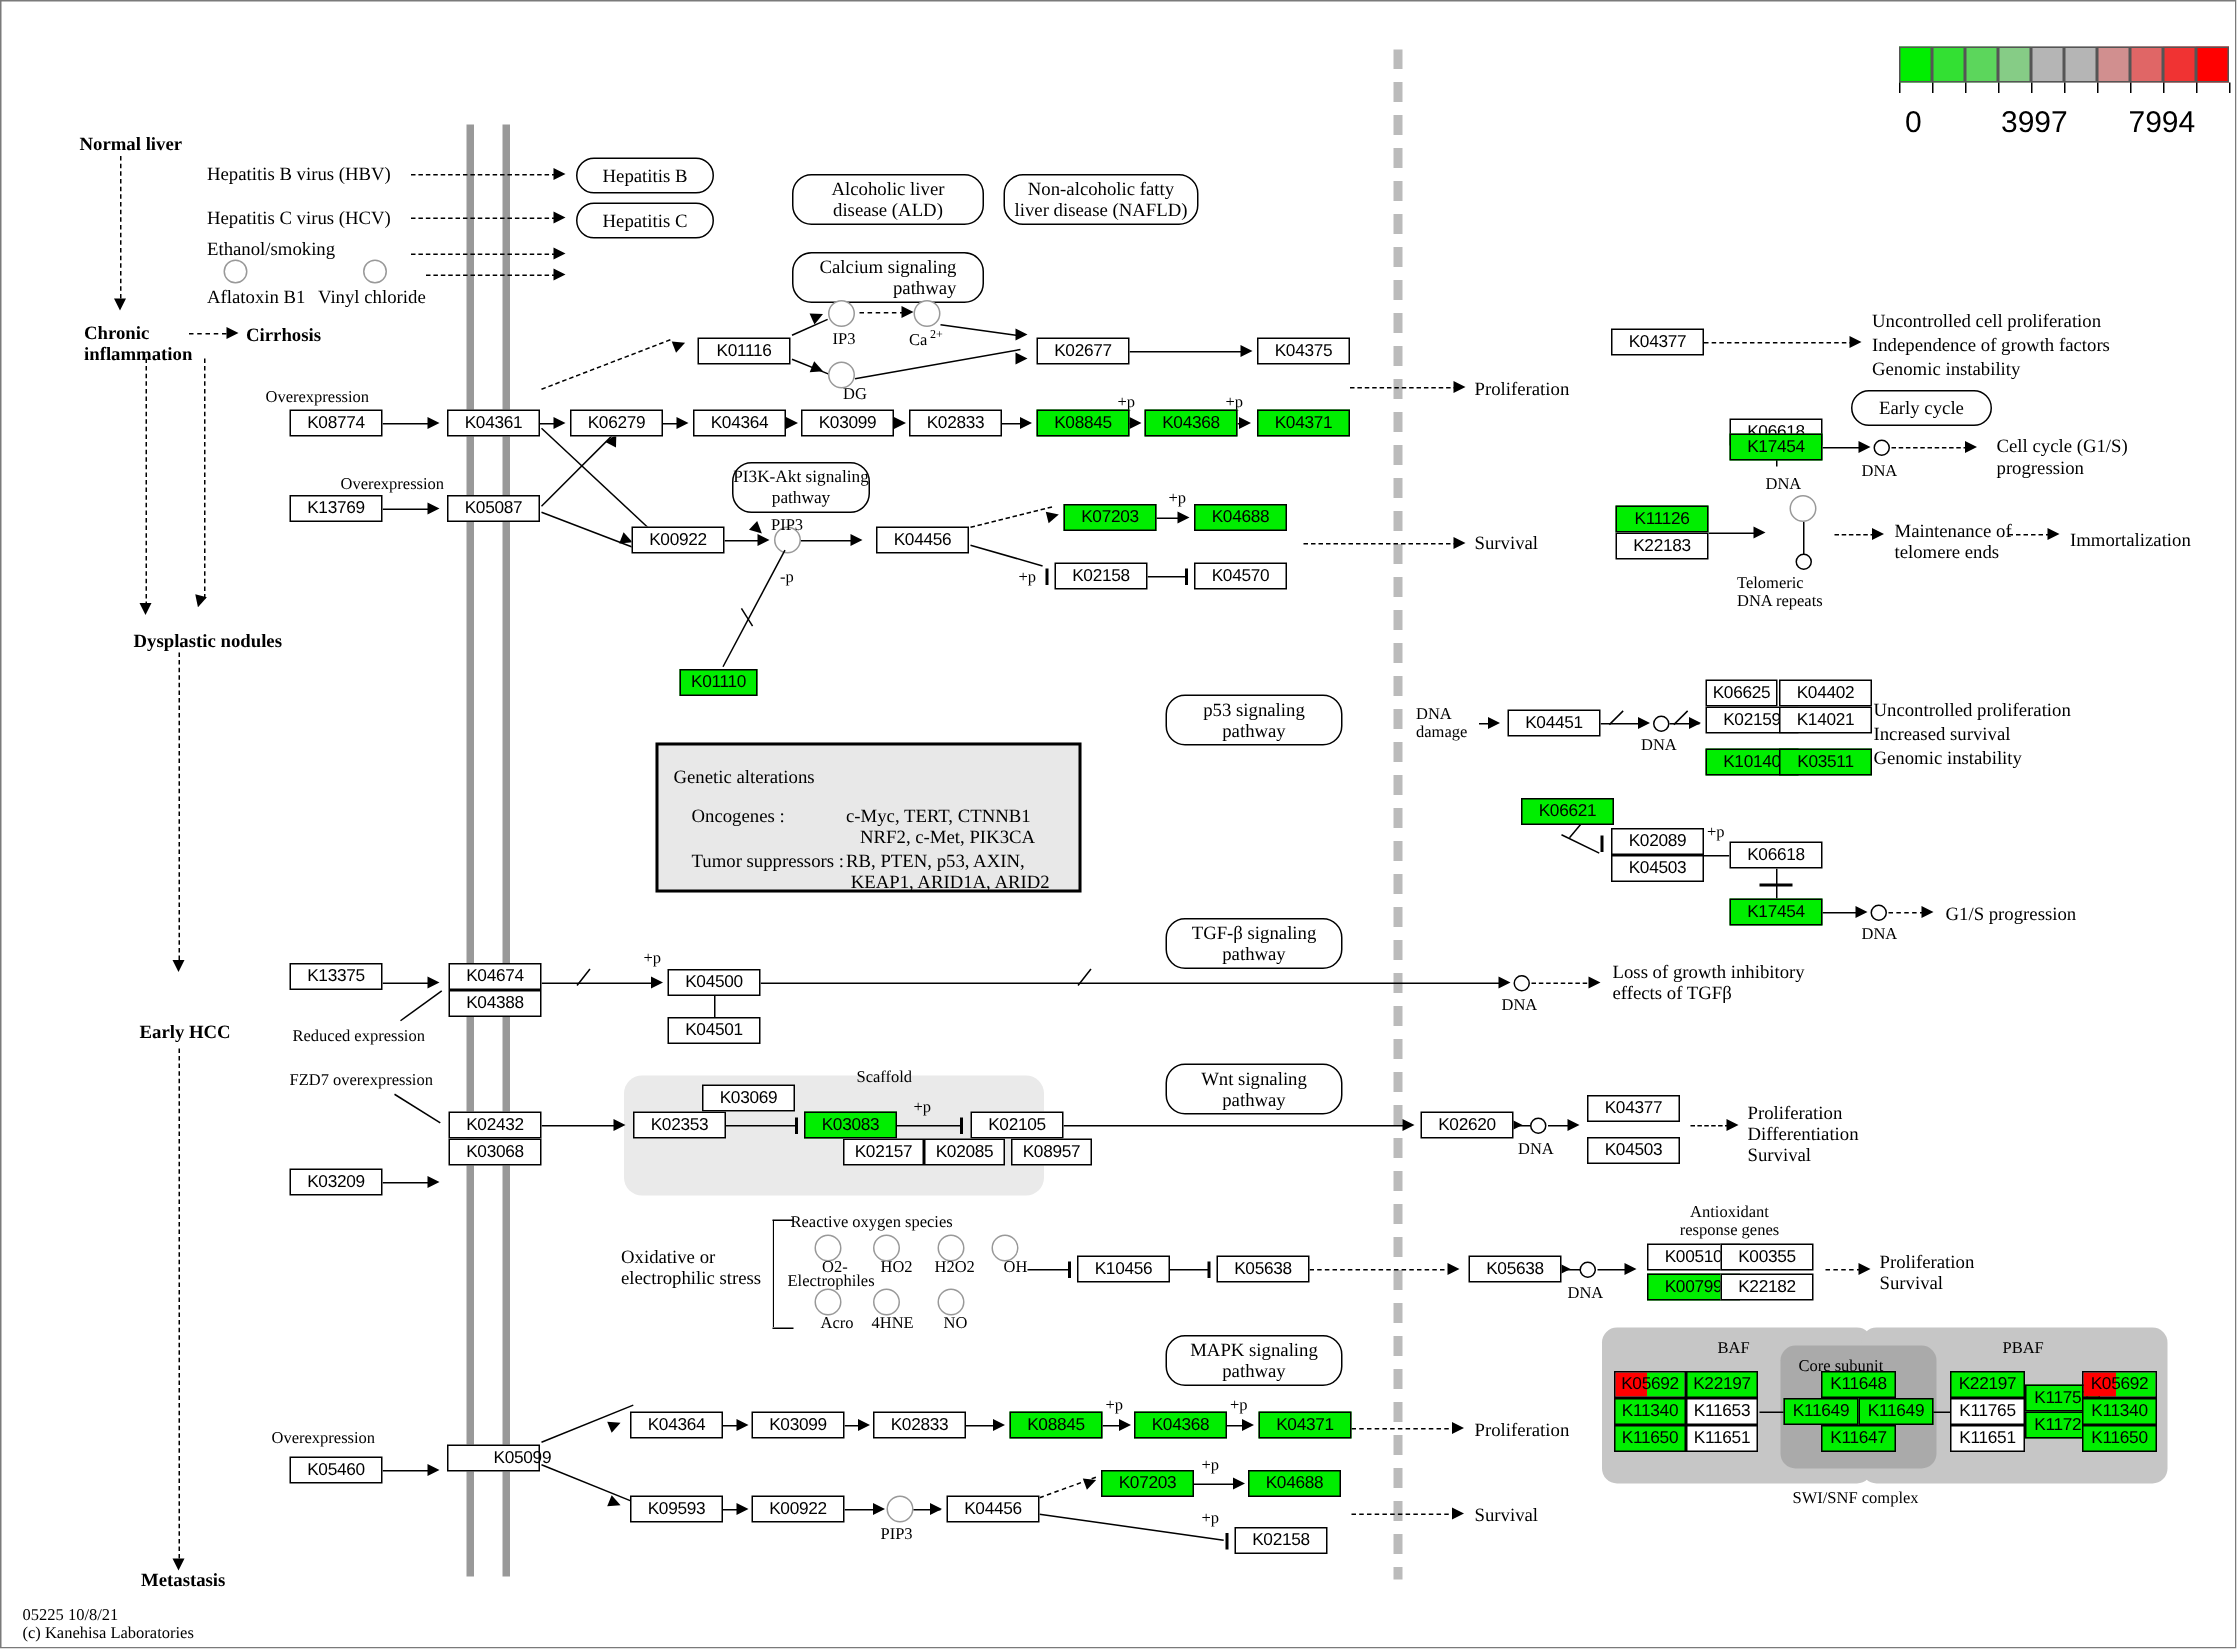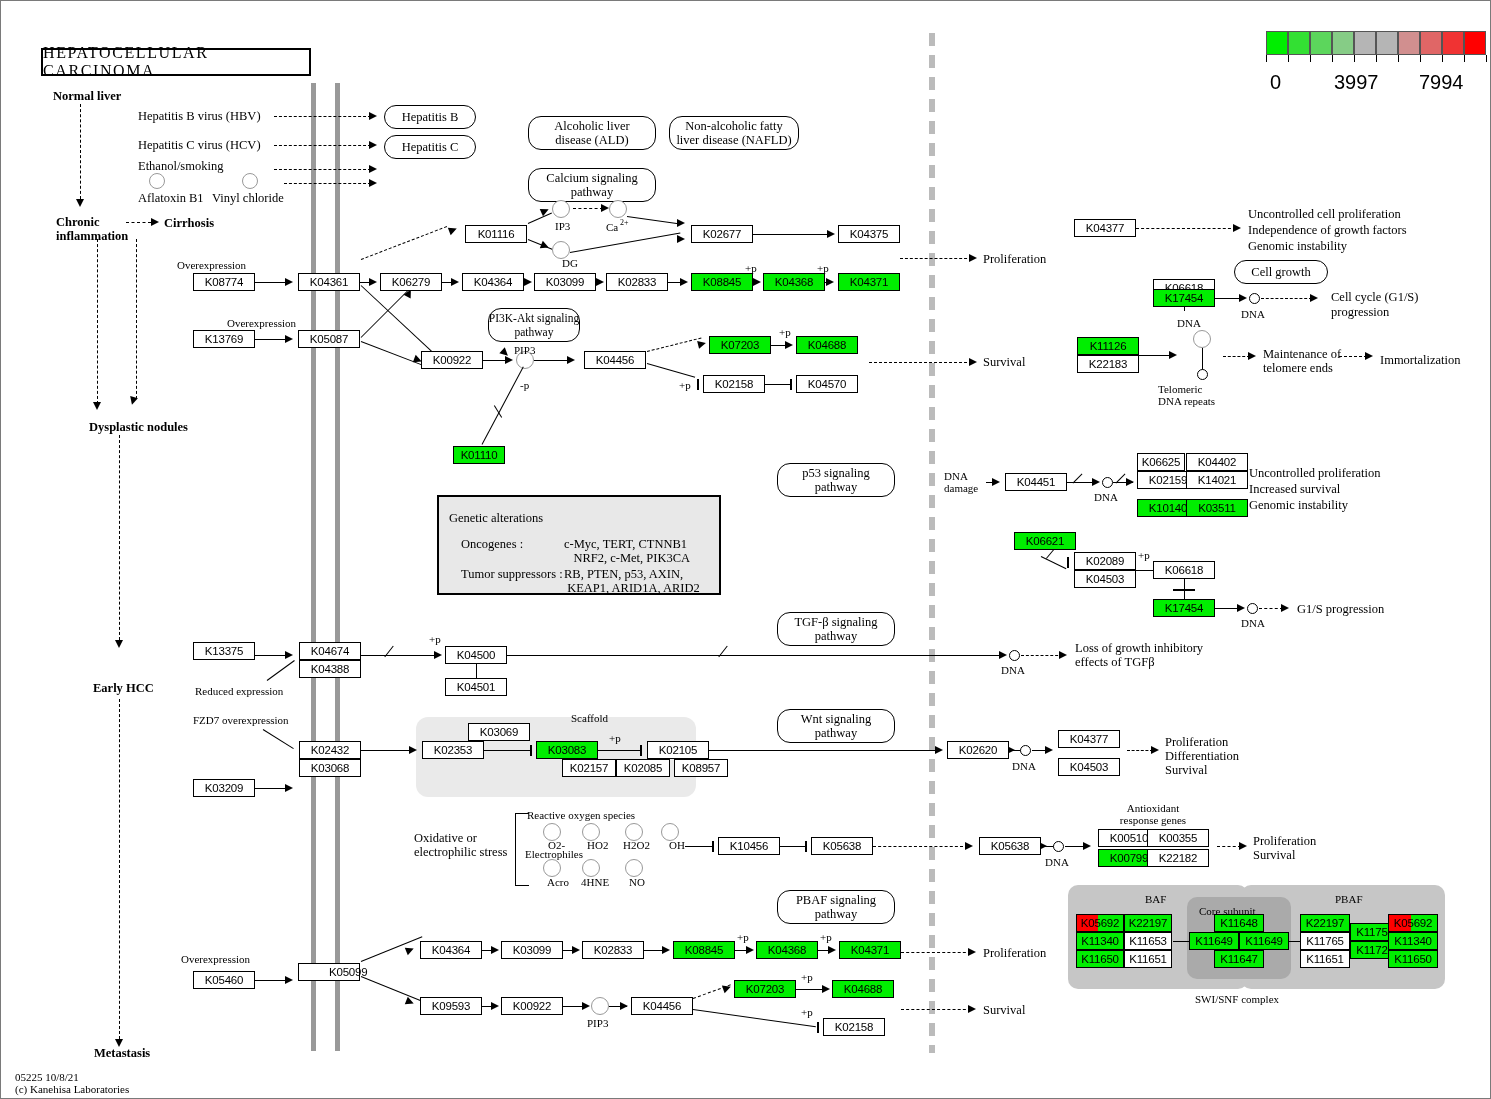--- a/index.html
+++ b/index.html
@@ -51,21 +51,20 @@
   .legcell{position:absolute;height:24px;border:1px solid #555;box-sizing:border-box;}
   .legtick{position:absolute;width:0;border-left:1px solid #000;height:7px;}
   .legnum{position:absolute;font-size:20px;line-height:22px;color:#000;
           font-family:"Liberation Sans", sans-serif;}
 </style>
 </head>
 <body>
 
 <div id="page">
 
-  <div id="title" style="left:40px;top:47px;width:266px;height:24px;">HEPATOCELLULAR  CARCINOMA</div>
 
   <div>
     <div class="legcell" style="left:1265px;top:30px;width:22px;background:#00ee00;"></div>
     <div class="legcell" style="left:1287px;top:30px;width:22px;background:#33e033;"></div>
     <div class="legcell" style="left:1309px;top:30px;width:22px;background:#5cd65c;"></div>
     <div class="legcell" style="left:1331px;top:30px;width:22px;background:#86cc86;"></div>
     <div class="legcell" style="left:1353px;top:30px;width:22px;background:#b5b5b5;"></div>
     <div class="legcell" style="left:1375px;top:30px;width:22px;background:#b5b5b5;"></div>
     <div class="legcell" style="left:1397px;top:30px;width:22px;background:#d18f8f;"></div>
     <div class="legcell" style="left:1419px;top:30px;width:22px;background:#e06666;"></div>
@@ -134,33 +133,33 @@
   <div class="txt" style="left:211px;top:190px;">Vinyl chloride</div>
   <div class="hld" style="left:283px;top:182px;width:87px;"></div>
   <div class="ar r" style="left:368px;top:178px;"></div>
 
   <div class="oval" style="left:383px;top:104px;width:92px;height:24px;">Hepatitis B</div>
   <div class="oval" style="left:383px;top:134px;width:92px;height:24px;">Hepatitis C</div>
   <div class="oval" style="left:527px;top:115px;width:128px;height:34px;white-space:pre;">Alcoholic liver
 disease (ALD)</div>
   <div class="oval" style="left:668px;top:115px;width:130px;height:34px;white-space:pre;">Non-alcoholic fatty
 liver disease (NAFLD)</div>
-  <div class="oval" style="left:527px;top:167px;width:128px;height:34px;white-space:pre;">Calcium signaling
+  <div class="oval" style="left:527px;top:167px;width:128px;height:34px;white-space:pre;text-align:right;">Calcium signaling
 pathway</div>
   <div class="oval" style="left:487px;top:307px;width:92px;height:34px;white-space:pre;font-size:11.5px;">PI3K-Akt signaling
 pathway</div>
   <div class="oval" style="left:776px;top:462px;width:118px;height:34px;white-space:pre;">p53 signaling
 pathway</div>
   <div class="oval" style="left:776px;top:611px;width:118px;height:34px;white-space:pre;">TGF-β signaling
 pathway</div>
   <div class="oval" style="left:776px;top:708px;width:118px;height:34px;white-space:pre;">Wnt signaling
 pathway</div>
-  <div class="oval" style="left:776px;top:889px;width:118px;height:34px;white-space:pre;">PBAF signaling
+  <div class="oval" style="left:776px;top:889px;width:118px;height:34px;white-space:pre;">MAPK signaling
 pathway</div>
-  <div class="oval" style="left:1233px;top:259px;width:94px;height:24px;">Cell growth</div>
+  <div class="oval" style="left:1233px;top:259px;width:94px;height:24px;">Early cycle</div>
 
   <div class="hl" style="left:527px;top:222px;width:26px;transform:rotate(-24deg);transform-origin:left center;"></div>
   <div class="ar r" style="left:540px;top:206px;transform:rotate(-24deg);"></div>
   <div class="circ" style="left:551px;top:199px;width:18px;height:18px;"></div>
   <div class="txt sm" style="left:554px;top:219px;">IP3</div>
   <div class="hld" style="left:572px;top:207px;width:30px;"></div>
   <div class="ar r" style="left:600px;top:203px;"></div>
   <div class="circ" style="left:608px;top:199px;width:18px;height:18px;"></div>
   <div class="txt sm" style="left:605px;top:220px;">Ca</div>
   <div class="txt" style="left:619px;top:215px;font-size:8px;">2+</div>

